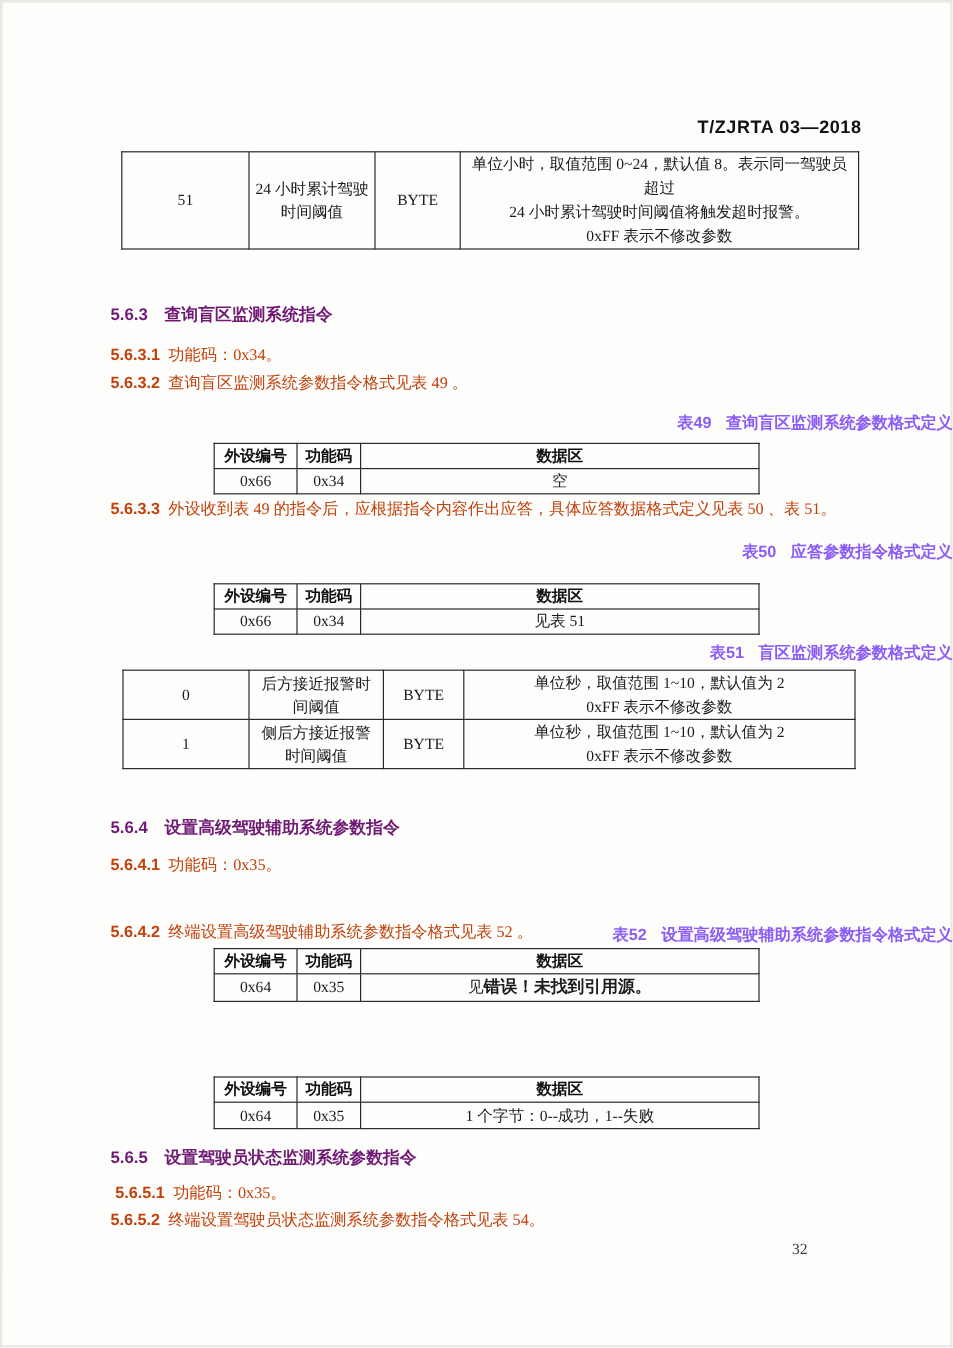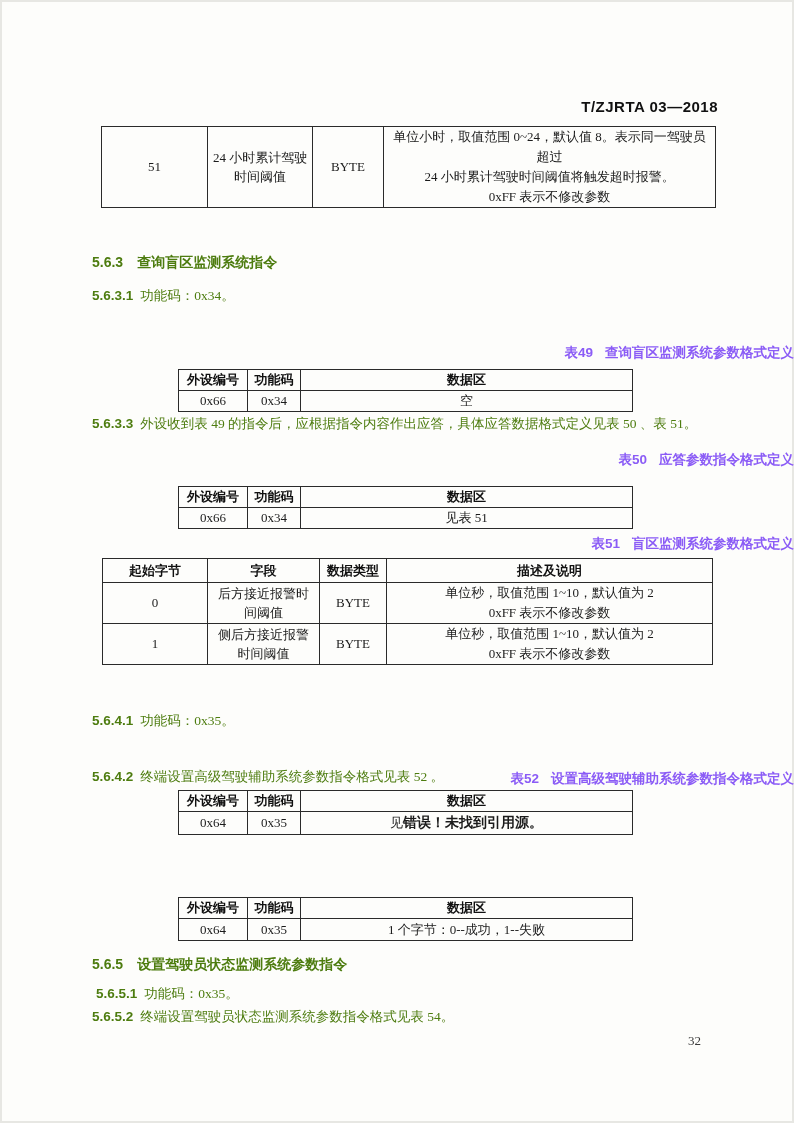--- a/index.html
+++ b/index.html
@@ -8,24 +8,24 @@
     font-family:"Liberation Serif", serif;color:#1c1c1c;overflow:hidden;
     box-shadow:inset 0 0 0 2px #e7e7e3;
   }
   .abs{position:absolute;}
   .hdr{
     font-family:"Liberation Sans", sans-serif;font-weight:bold;
     font-size:15px;letter-spacing:0.5px;color:#111;
   }
   .sec-heading{
     font-family:"Liberation Sans", sans-serif;font-weight:bold;
-    font-size:14px;color:#4d7c0f;
+    font-size:14px;color:#701a75;
   }
   .sec-heading .num{margin-right:14px;}
-  .clause{font-size:13.5px;white-space:nowrap;color:#4d7c0f;}
+  .clause{font-size:13.5px;white-space:nowrap;color:#c2410c;}
   .clause .num{font-family:"Liberation Sans", sans-serif;font-weight:bold;margin-right:7px;}
   .caption{
     left:0;right:0;text-align:right;
     font-family:"Liberation Sans", sans-serif;font-weight:bold;
     font-size:13.5px;color:#8b5cf6;
   }
   .caption .cap-no{margin-right:12px;}
   table.tbl{border-collapse:collapse;table-layout:fixed;position:absolute;}
   table.tbl td,table.tbl th{
     border:1px solid #2a2a2a;font-size:13px;padding:0 4px;
@@ -67,20 +67,23 @@
     </tr>
   </tbody>
     </table>
 
   <div class="abs sec-heading" style="left:92px;top:254px;">
     <span class="num">5.6.3</span><span>查询盲区监测系统指令</span>
   </div>
   <div class="abs clause" style="left:92px;top:287px;">
     <span class="num">5.6.3.1</span><span>功能码：0x34。</span>
   </div>
+  <div class="abs clause" style="left:92px;top:310px;">
+    <span class="num">5.6.3.2</span><span>查询盲区监测系统参数指令格式见表 49 。</span>
+  </div>
 
   <div class="abs caption" style="top:344px;">
     <span class="cap-no">表49</span><span>查询盲区监测系统参数格式定义</span>
   </div>
   <table class="tbl" style="left:178px;top:369px;width:454px;">
     <colgroup>
         <col style="width:69px">
         <col style="width:53px">
         <col style="width:332px">
       </colgroup>
@@ -129,26 +132,20 @@
     <span class="cap-no">表51</span><span>盲区监测系统参数格式定义</span>
   </div>
   <table class="tbl" style="left:102px;top:558px;width:610px;">
     <colgroup>
         <col style="width:105px">
         <col style="width:112px">
         <col style="width:67px">
         <col style="width:326px">
       </colgroup>
     <tbody>
-        <tr>
-      <th style="height:23px;">起始字节</th>
-      <th>字段</th>
-      <th>数据类型</th>
-      <th>描述及说明</th>
-    </tr>
     <tr>
       <td style="height:40px;">0</td>
       <td class="wrap2">后方接近报警时间阈值</td>
       <td>BYTE</td>
       <td class="desc">
         <div>单位秒，取值范围 1~10，默认值为 2</div>
         <div>0xFF 表示不修改参数</div>
       </td>
     </tr>
     <tr>
@@ -156,20 +153,23 @@
       <td class="wrap2">侧后方接近报警时间阈值</td>
       <td>BYTE</td>
       <td class="desc">
         <div>单位秒，取值范围 1~10，默认值为 2</div>
         <div>0xFF 表示不修改参数</div>
       </td>
     </tr>
   </tbody>
     </table>
 
+  <div class="abs sec-heading" style="left:92px;top:681px;">
+    <span class="num">5.6.4</span><span>设置高级驾驶辅助系统参数指令</span>
+  </div>
   <div class="abs clause" style="left:92px;top:712px;">
     <span class="num">5.6.4.1</span><span>功能码：0x35。</span>
   </div>
   <div class="abs clause" style="left:92px;top:735px;margin-top:33px;">
     <span class="num">5.6.4.2</span><span>终端设置高级驾驶辅助系统参数指令格式见表 52 。</span>
   </div>
 
   <div class="abs caption" style="top:770px;">
     <span class="cap-no">表52</span><span>设置高级驾驶辅助系统参数指令格式定义</span>
   </div>
@@ -219,15 +219,15 @@
   <div class="abs sec-heading" style="left:92px;top:956px;">
     <span class="num">5.6.5</span><span>设置驾驶员状态监测系统参数指令</span>
   </div>
   <div class="abs clause" style="left:96px;top:985px;">
     <span class="num">5.6.5.1</span><span>功能码：0x35。</span>
   </div>
   <div class="abs clause" style="left:92px;top:1008px;">
     <span class="num">5.6.5.2</span><span>终端设置驾驶员状态监测系统参数指令格式见表 54。</span>
   </div>
 
-  <div class="abs pagenum" style="left:688px;top:1033px;">32</div>
+  <div class="abs pagenum" style="left:660px;top:1033px;">32</div>
 
 </div>
 
 </body></html>

